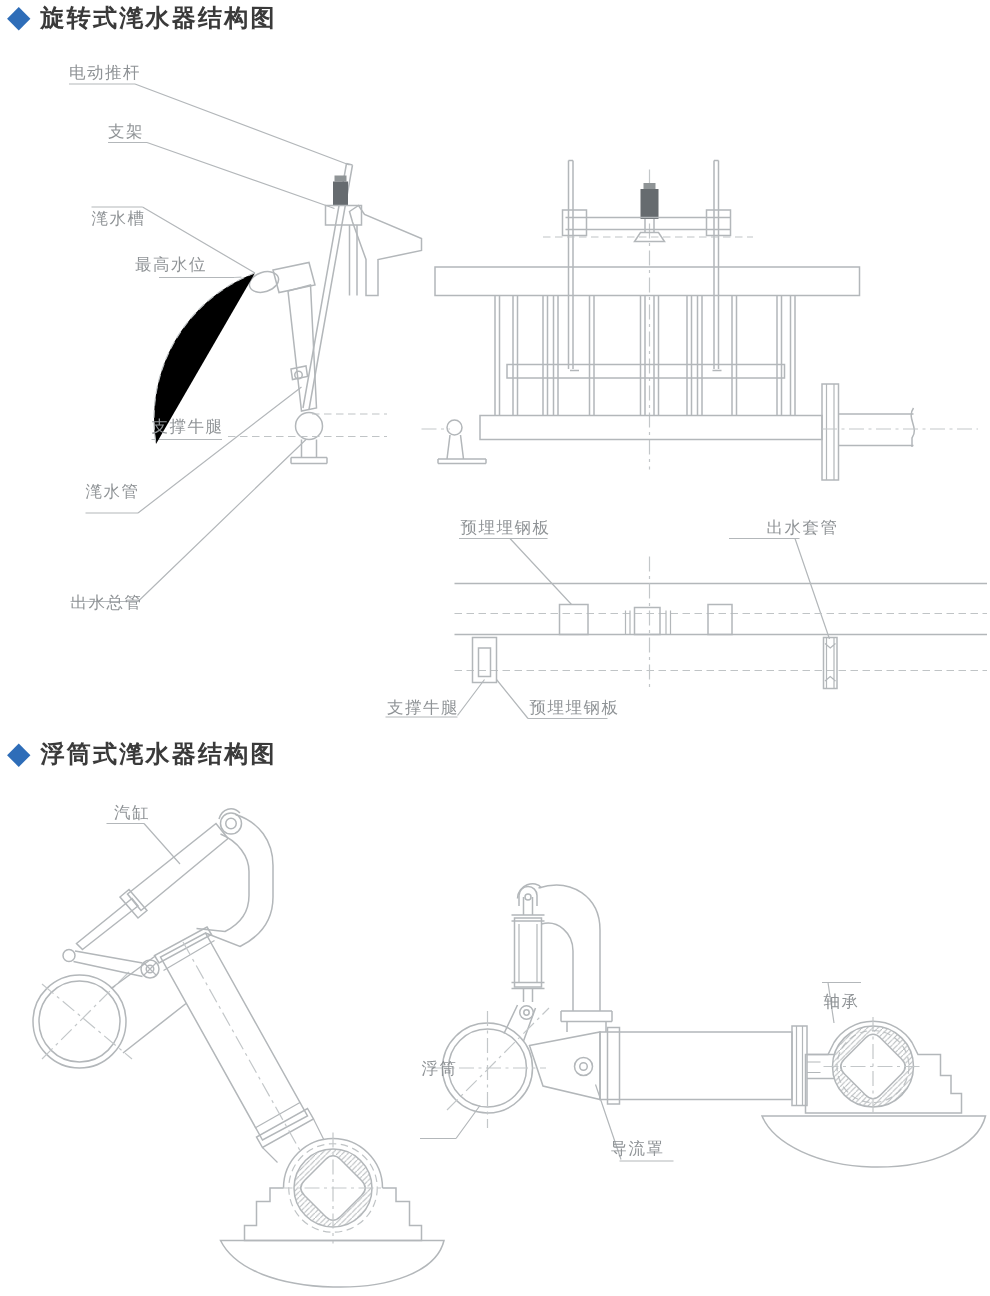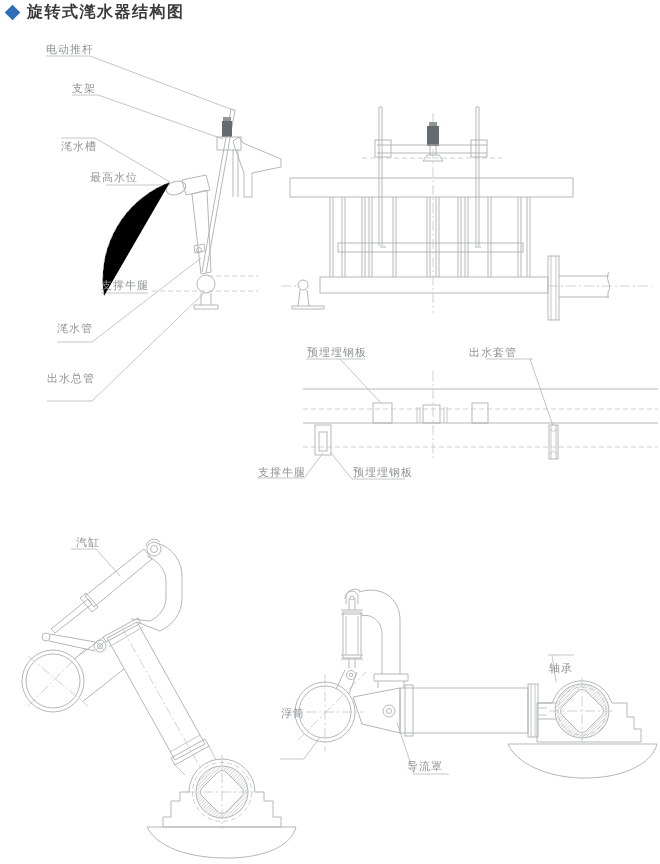--- a/index.html
+++ b/index.html
@@ -187,30 +187,34 @@
       <path class="ln" d="M587 692L601 706Q606 711 601 716L587 730Q582 735 577 730L563 716Q558 711 563 706L577 692Q582 687 587 692Z"></path>
       <path class="cl" d="M582 678V744M549 711H615"></path>
       <path class="ln" d="M508 744H657C652 764 622 779 581 778C546 777 516 763 508 744Z" fill="url(#ht)"></path>
     </g>
   </svg>
 
   <div class="title" style="left:4px;top:3px">
     <span class="diamond"></span>
     <span class="title-text">旋转式滗水器结构图</span>
   </div>
+  <div class="title" style="left:4px;top:494px">
+    <span class="diamond"></span>
+    <span class="title-text">浮筒式滗水器结构图</span>
+  </div>
 
   <span class="lbl" style="left:46px;top:43px">电动推杆</span>
   <span class="lbl" style="left:72px;top:82px">支架</span>
   <span class="lbl" style="left:61px;top:140px">滗水槽</span>
   <span class="lbl" style="left:90px;top:171px">最高水位</span>
   <span class="lbl" style="left:101px;top:279px">支撑牛腿</span>
   <span class="lbl" style="left:57px;top:322px">滗水管</span>
-  <span class="lbl" style="left:47px;top:372px">出水总管</span>
+  <span class="lbl" style="left:47px;top:396px">出水总管</span>
   <span class="lbl" style="left:307px;top:346px">预埋埋钢板</span>
-  <span class="lbl" style="left:469px;top:346px">出水套管</span>
+  <span class="lbl" style="left:511px;top:346px">出水套管</span>
   <span class="lbl" style="left:258px;top:466px">支撑牛腿</span>
   <span class="lbl" style="left:353px;top:466px">预埋埋钢板</span>
   <span class="lbl" style="left:76px;top:536px">汽缸</span>
   <span class="lbl" style="left:281px;top:707px">浮筒</span>
   <span class="lbl" style="left:407px;top:760px">导流罩</span>
   <span class="lbl" style="left:549px;top:662px">轴承</span>
 
 </div>
 
 </body></html>

